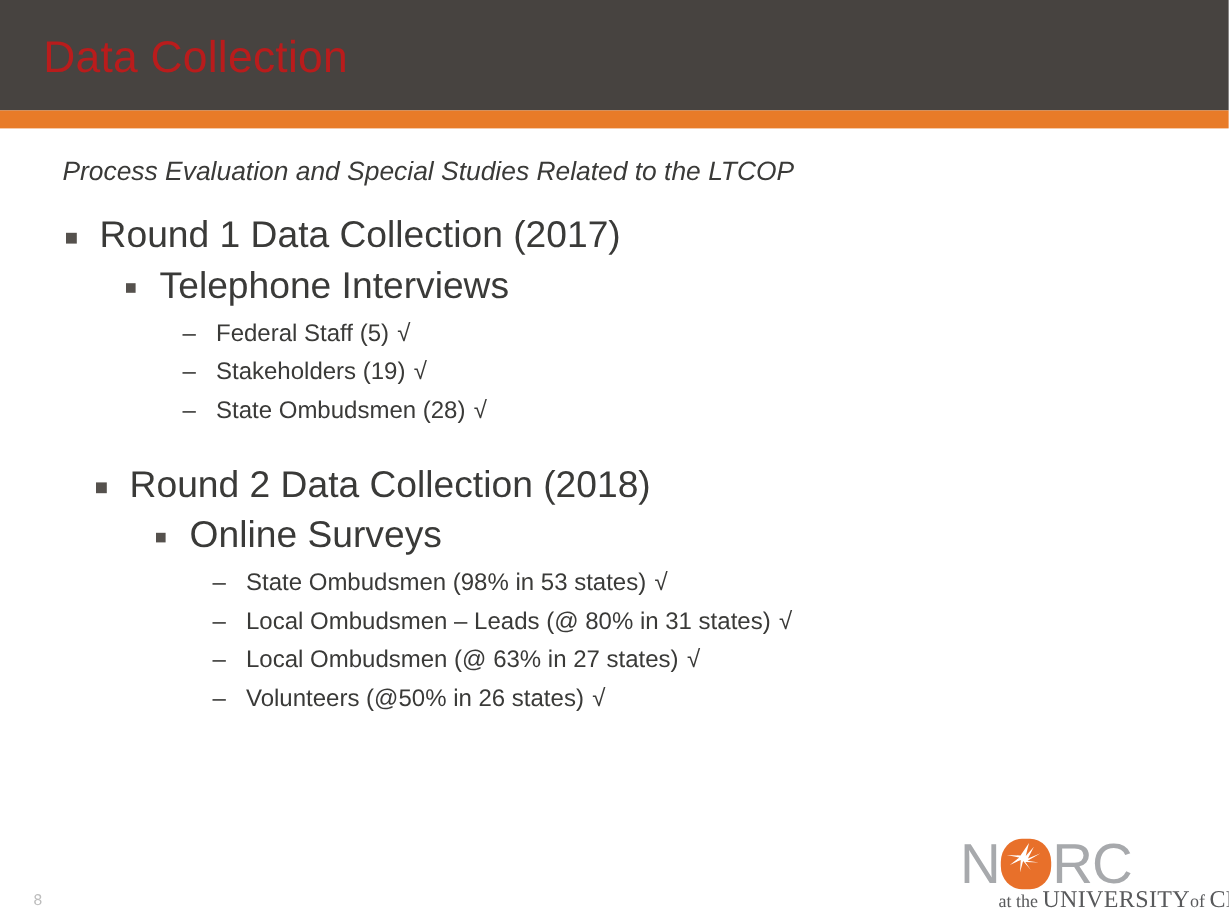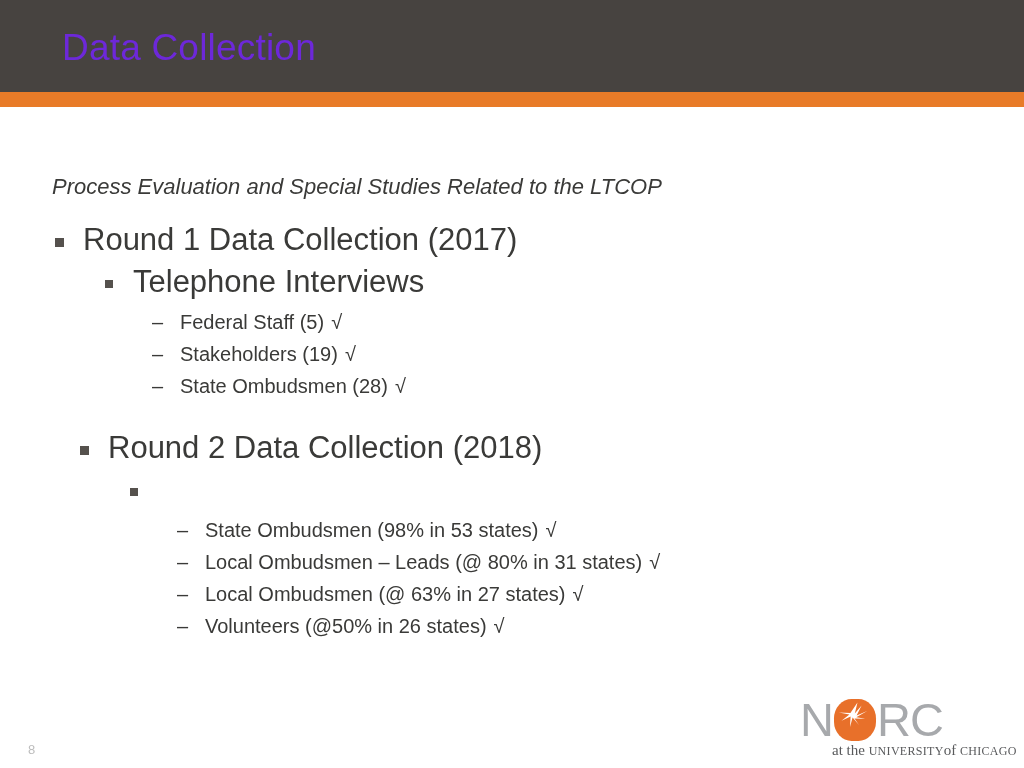--- a/index.html
+++ b/index.html
@@ -20,45 +20,44 @@
   #header-bar {
     position: absolute;
     left: 0;
     top: 0;
     width: 1024px;
     height: 92px;
     background: #474340;
   }
   #slide-title {
     position: absolute;
-    left: 62px;
+    left: 36px;
     top: 26px;
     font-size: 37px;
     line-height: 44px;
-    color: #6d28d9;
+    color: #b91c1c;
     letter-spacing: 0.2px;
     white-space: nowrap;
   }
   #accent-stripe {
     position: absolute;
     left: 0;
     top: 92px;
     width: 1024px;
     height: 15px;
     background: #E87B28;
   }
 
   
   #content {
     position: absolute;
     left: 0;
     top: 107px;
     width: 1024px;
     height: 600px;
-    margin-top: 44px;
   }
   #subtitle {
     position: absolute;
     left: 52px;
     top: 22px;
     font-size: 22px;
     line-height: 28px;
     font-style: italic;
     color: #3a3a38;
     white-space: nowrap;
@@ -208,21 +207,21 @@
     top: 44px;
     font-family: "Liberation Serif", serif;
     color: #58595b;
     white-space: nowrap;
     font-size: 15px;
     line-height: 19px;
   }
   #norc-tagline .ital {
   }
   #norc-tagline .caps {
-    font-size: 12px;
+    font-size: 20px;
     letter-spacing: 0.3px;
   }
 </style>
 </head>
 <body>
 
 <div id="header-bar"></div>
 <div id="slide-title">Data Collection</div>
 <div id="accent-stripe"></div>
 
@@ -261,20 +260,21 @@
 
   <div class="section" id="section-round2">
 
     <div class="lvl1">
       <span class="sq"></span>
       <span class="txt">Round 2 Data Collection (2018)</span>
     </div>
 
     <div class="lvl2">
       <span class="sq"></span>
+      <span class="txt">Online Surveys</span>
     </div>
 
     <div class="lvl3-list">
       <div class="lvl3">
         <span class="dash">–</span>
         <span class="txt"><span>State Ombudsmen (98% in 53 states)</span><span class="check">√</span></span>
       </div>
       <div class="lvl3">
         <span class="dash">–</span>
         <span class="txt"><span>Local Ombudsmen – Leads (@ 80% in 31 states)</span><span class="check">√</span></span>

